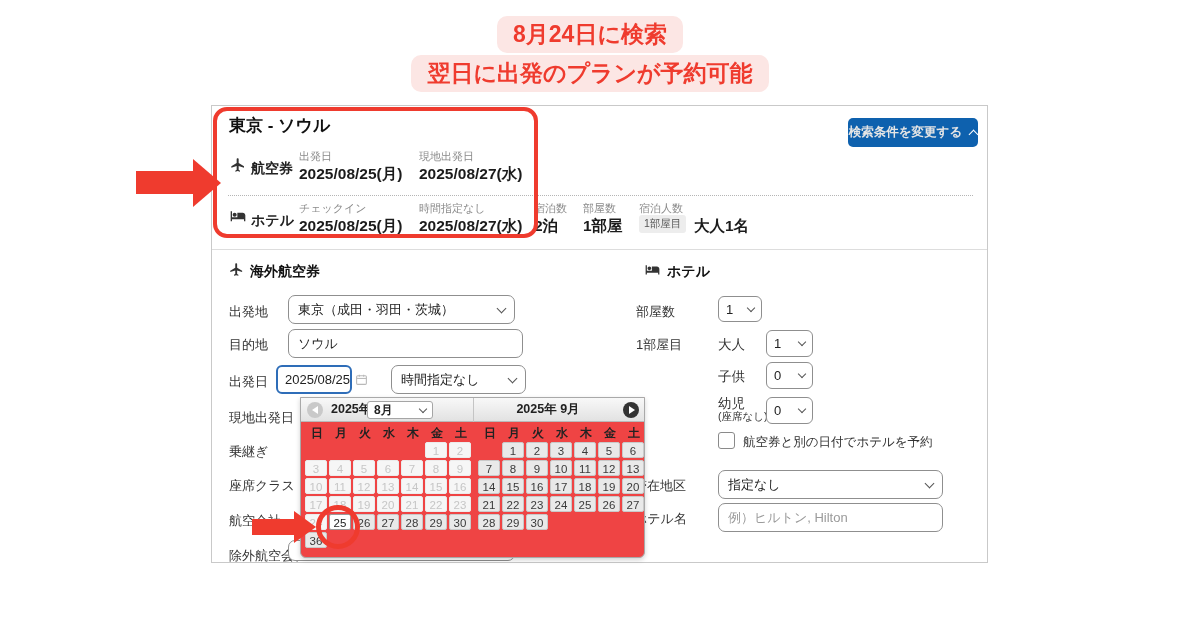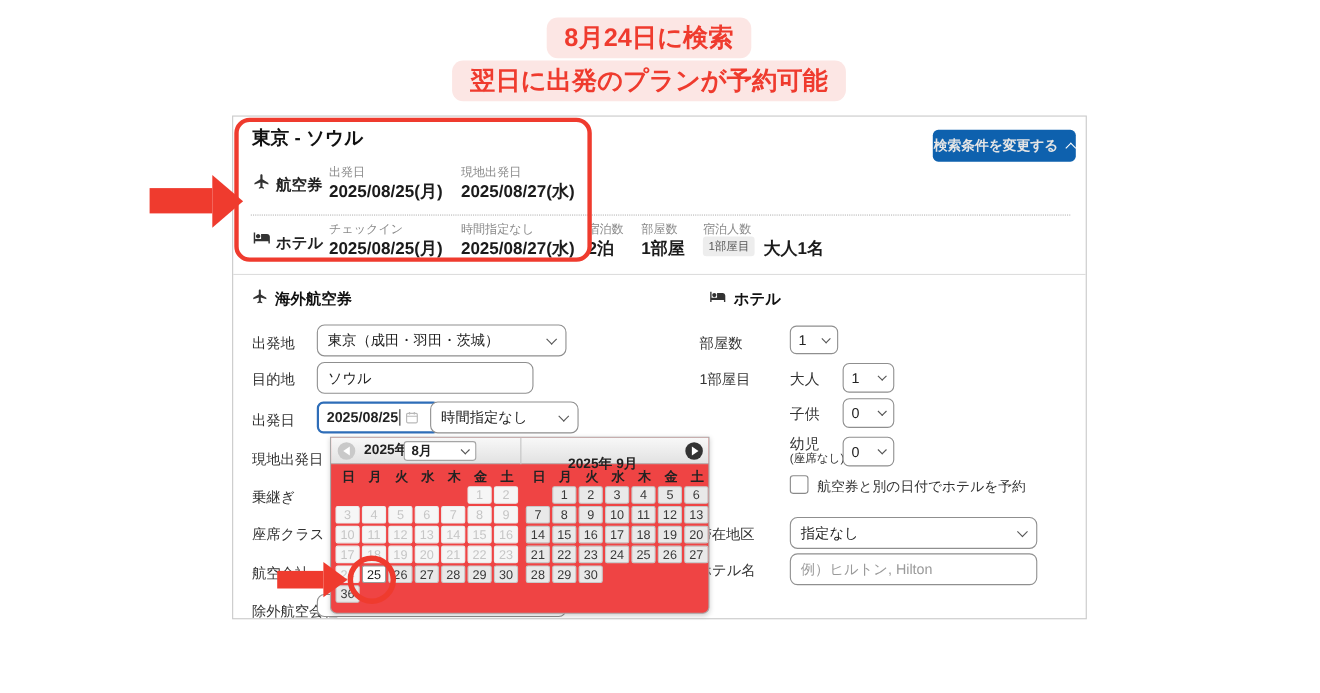--- a/index.html
+++ b/index.html
@@ -73,21 +73,21 @@
   .nav-prev { left:6px; background:#c9c9c9; }
   .nav-next { left:322px; background:#333; }
   .tri-l { width:0; height:0; border-top:4px solid transparent; border-bottom:4px solid transparent;
     border-right:6px solid #fff; margin-right:1px; }
   .tri-r { width:0; height:0; border-top:4px solid transparent; border-bottom:4px solid transparent;
     border-left:6px solid #fff; margin-left:1px; }
   .cal-year { position:absolute; left:30px; top:0; line-height:23px; font-size:12.5px; font-weight:bold; }
   .cal-month-select { position:absolute; left:66px; top:3px; width:66px; height:18px;
     background:#fff; border:1px solid #a5a5a5; border-radius:3px; display:flex; align-items:center;
     justify-content:space-between; padding:0 6px; font-size:12px; font-weight:bold; }
-  .cal-title-right { position:absolute; left:172px; top:12px; width:150px; text-align:center;
+  .cal-title-right { position:absolute; left:172px; top:0; width:150px; text-align:center;
     line-height:23px; font-size:12.5px; font-weight:bold; }
   .month-grid { position:absolute; top:26px; width:168px; }
   .mg0 { left:4px; } .mg1 { left:177px; }
   .wd-row { display:flex; height:18px; }
   .wd { width:24px; text-align:center; font-size:12px; font-weight:bold; color:#222; line-height:18px; }
   .week { display:flex; height:18px; }
   .day { width:22px; height:16px; margin-right:2px; text-align:center; line-height:16px;
     font-size:11.5px; border-radius:2px; border:1px solid transparent; }
   .day.a { background:#e9e9e9; border-color:#c9c9c9; color:#3a3a3a; }
   .day.d { background:#f6f6f6; border-color:#ececec; color:#c6c6c6; }
@@ -163,26 +163,26 @@
   </span>
   <div class="abs sec-title" style="left:250px; top:263px; z-index:2;">海外航空券</div>
 
   <div class="abs form-label" style="left:229px; top:303px; z-index:2;">出発地</div>
   <div class="field" style="left:288px; top:295px; width:227px;">
     <span>東京（成田・羽田・茨城）</span>
     <span class="chev"></span>
   </div>
 
   <div class="abs form-label" style="left:229px; top:336px; z-index:2;">目的地</div>
-  <div class="field noflex" style="left:288px; top:329px; width:197px;">
+  <div class="field noflex" style="left:288px; top:329px; width:235px;">
     <span>ソウル</span>
   </div>
 
   <div class="abs form-label" style="left:229px; top:373px; z-index:2;">出発日</div>
-  <div class="field noflex date-focus" style="left:288px; top:365px; width:112px; padding:0 7px;font-weight:bold;">
+  <div class="field noflex date-focus" style="left:276px; top:365px; width:76px; padding:0 7px;">
     <span>2025/08/25</span>
     <span class="caret"></span>
     <span style="margin-left:4px; display:flex;">
       <svg width="13" height="13" viewBox="0 0 24 24" fill="none" stroke="#b9b9b9" stroke-width="2">
           <rect x="3" y="5" width="18" height="16" rx="2"></rect>
           <line x1="3" y1="10" x2="21" y2="10"></line>
           <line x1="8" y1="3" x2="8" y2="7"></line>
           <line x1="16" y1="3" x2="16" y2="7"></line>
         </svg>
     </span>

